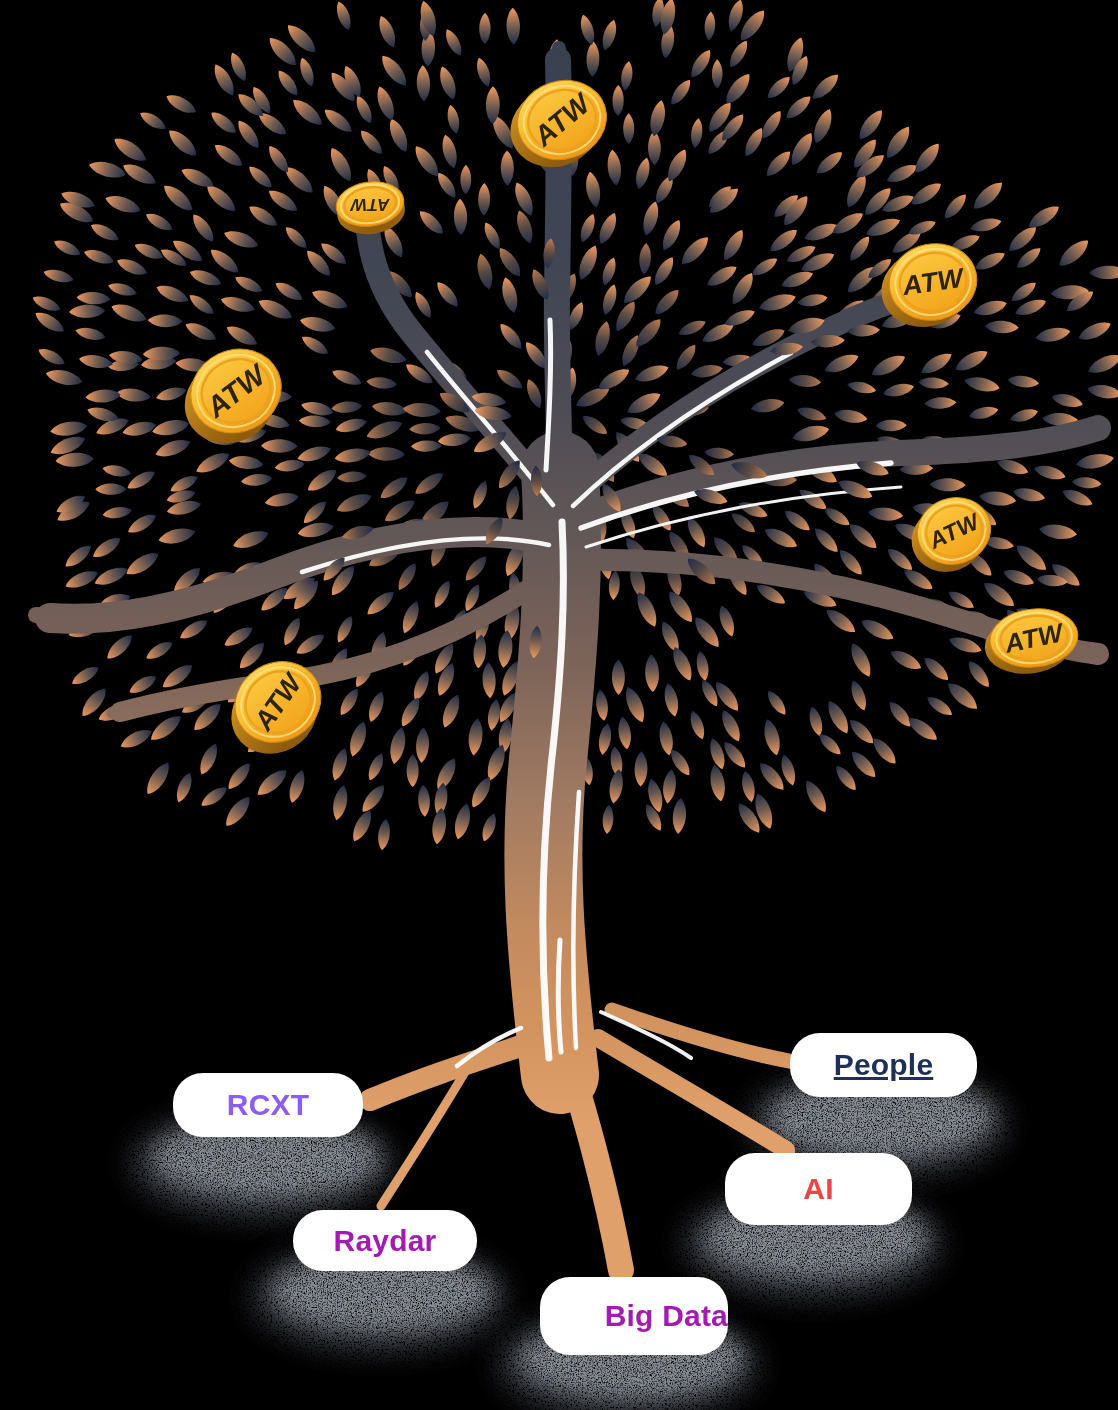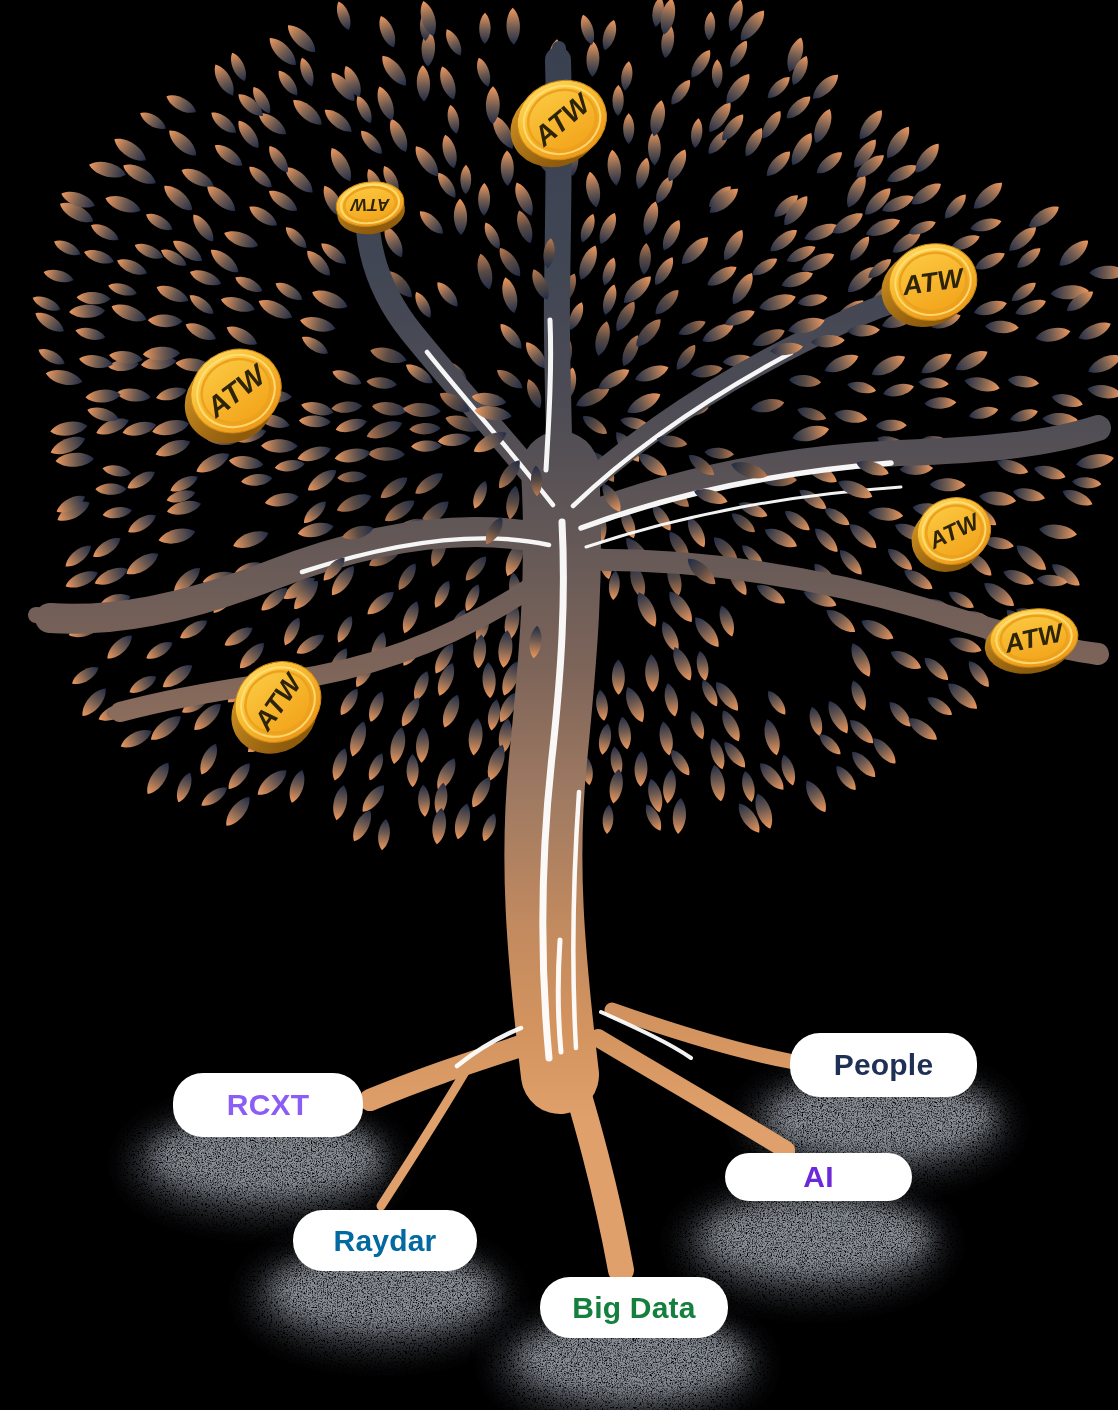--- a/index.html
+++ b/index.html
@@ -801,25 +801,25 @@
           <ellipse cx="0" cy="0" rx="37.839999999999996" ry="33.54" fill="none" stroke="#ffe07a" stroke-width="2" opacity="0.85"></ellipse>
           <ellipse cx="0" cy="0" rx="33.44" ry="29.64" fill="url(#gInner)" stroke="#eda21e" stroke-width="2.5"></ellipse>
           <text x="0" y="0" transform="rotate(-25)" fill="#2d2306" font-family="&quot;Liberation Sans&quot;, sans-serif" font-weight="bold" font-style="italic" font-size="27" text-anchor="middle" dominant-baseline="central" letter-spacing="0.5">ATW</text>
         </g>
       </g>
     </svg>
 
   <div class="pill" style="left: 173px; top: 1073px; width: 190px; height: 64px; background: rgb(255, 255, 255); color: #8b5cf6;">
     <span>RCXT</span>
   </div>
-  <div class="pill" style="left: 293px; top: 1210px; width: 184px; height: 61px; background: rgb(255, 255, 255); color: #0369a1;">
+  <div class="pill" style="left: 293px; top: 1210px; width: 184px; height: 61px; background: rgb(255, 255, 255); color: #a21caf;">
     <span>Raydar</span>
   </div>
-  <div class="pill" style="left: 540px; top: 1277px; width: 188px; height: 61px; background: rgb(255, 255, 255); color: #15803d;">
+  <div class="pill" style="left: 540px; top: 1277px; width: 188px; height: 78px; background: rgb(255, 255, 255); color: #a21caf; justify-content: flex-end;">
     <span>Big Data</span>
   </div>
-  <div class="pill" style="left: 725px; top: 1153px; width: 187px; height: 48px; background: rgb(255, 255, 255); color: #6d28d9;">
+  <div class="pill" style="left: 725px; top: 1153px; width: 187px; height: 72px; background: rgb(255, 255, 255); color: #ef4444;">
     <span>AI</span>
   </div>
-  <div class="pill" style="left: 790px; top: 1033px; width: 187px; height: 64px; background: rgb(255, 255, 255); color: rgb(30, 48, 85);">
+  <div class="pill" style="left: 790px; top: 1033px; width: 187px; height: 64px; background: rgb(255, 255, 255); color: rgb(30, 48, 85); text-decoration: underline;">
     <span>People</span>
   </div>
 </div>
 
 </body></html>

